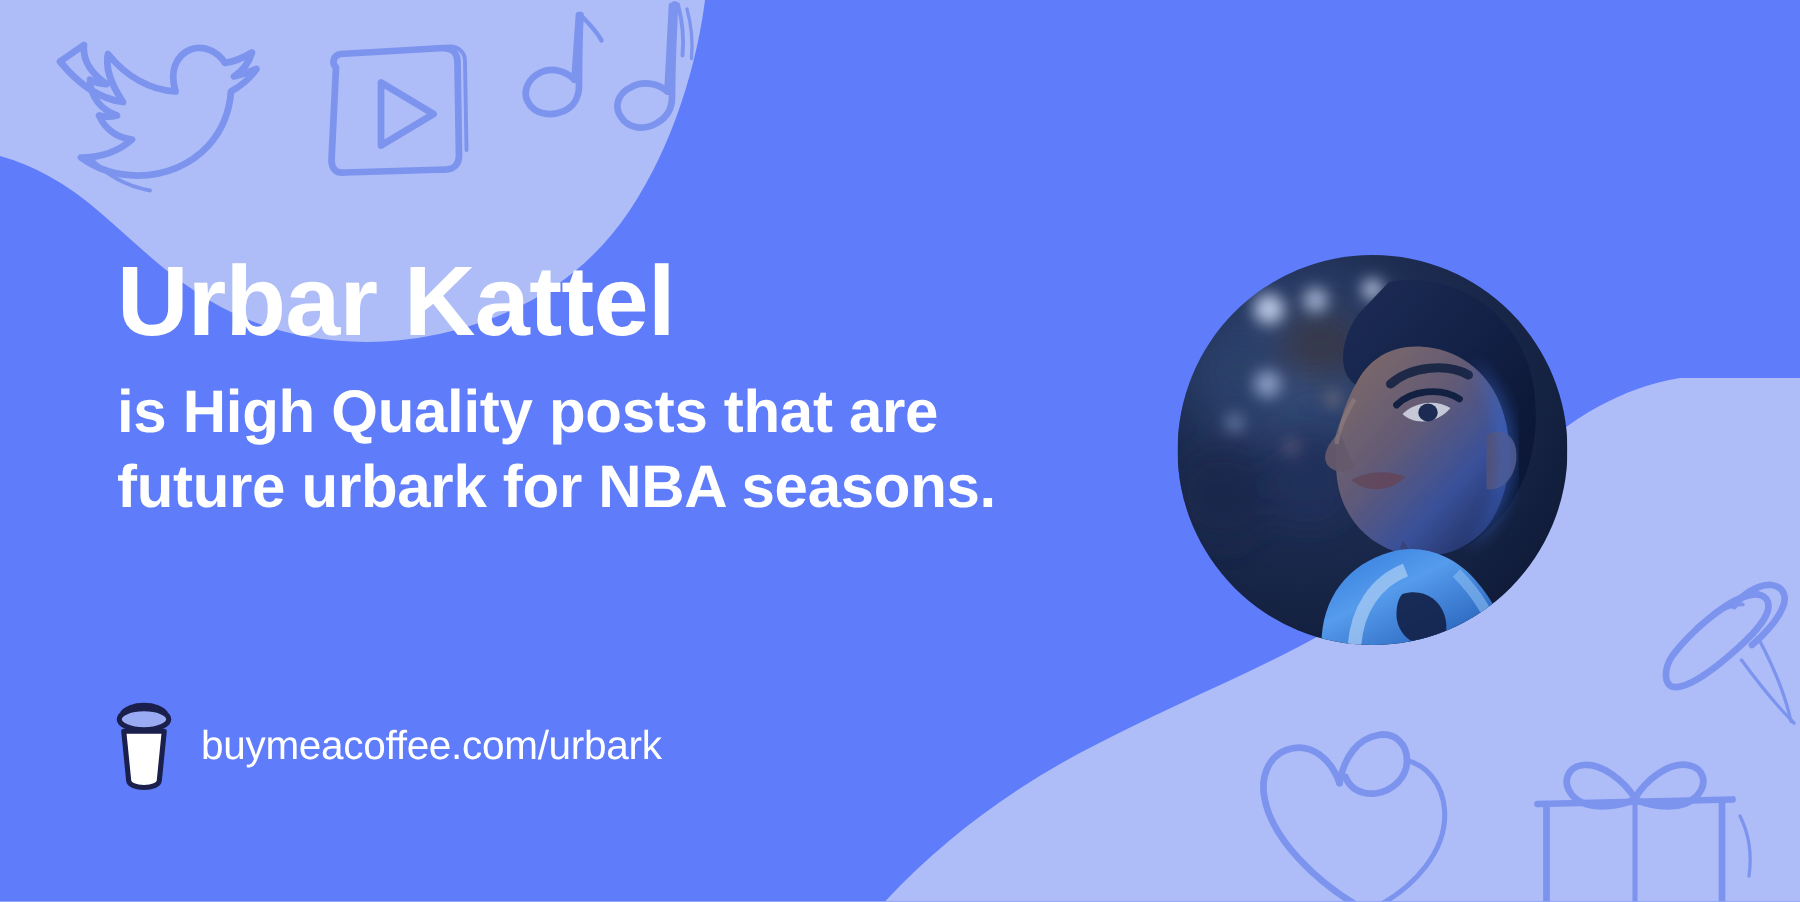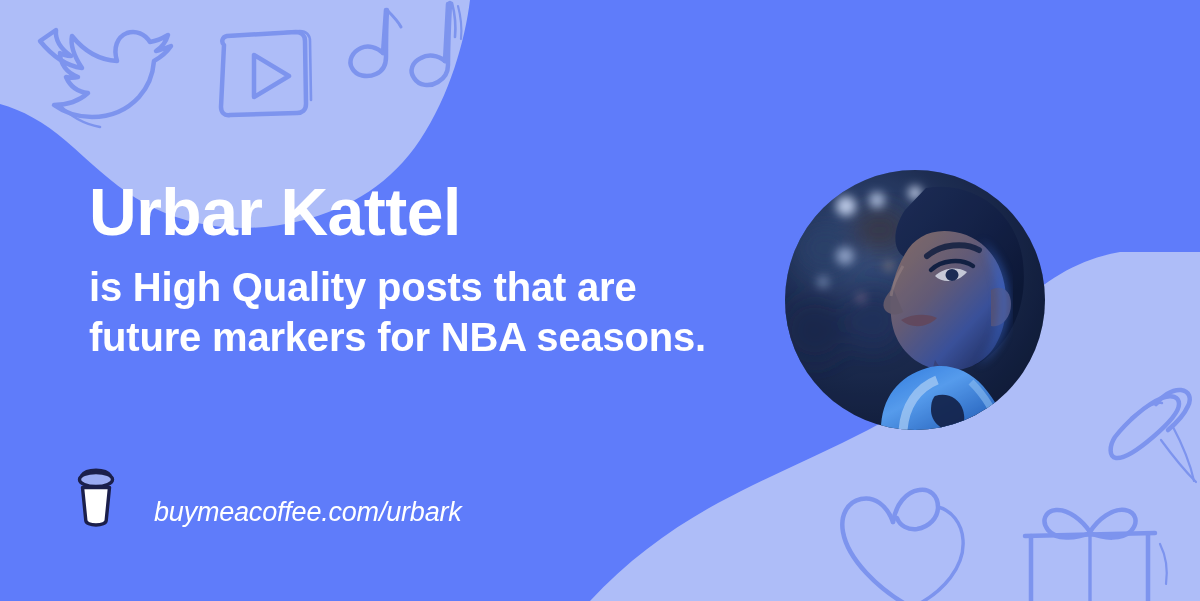--- a/index.html
+++ b/index.html
@@ -16,23 +16,22 @@
   }
   #bg-layer, #doodle-layer {
     position:absolute; inset:0;
     width:1200px; height:601px;
   }
   #doodle-layer { pointer-events:none; }
 
   
   .text-block {
     position:absolute;
-    left:78px; top:176px;
+    left:78px; top:164px;
     width:660px;
-    margin-left:11px;
   }
   .profile-title {
     font-size:66px;
     font-weight:bold;
     color:#ffffff;
     letter-spacing:-0.5px;
     line-height:1.12;
     white-space:nowrap;
   }
   .profile-tagline {
@@ -43,23 +42,22 @@
     line-height:1.25;
     letter-spacing:-0.2px;
   }
   .tagline-line { display:block; white-space:nowrap; }
 
   
   .url-row {
     position:absolute;
     left:74px; top:466px;
     display:flex;
-    align-items:flex-end;
-    gap:36px;
-    font-style:italic;
+    align-items:center;
+    gap:16px;
   }
   .cup-logo { width:44px; height:62px; display:block; flex:0 0 auto; }
   .url-text {
     font-size:27px;
     font-weight:400;
     color:#ffffff;
     letter-spacing:-0.2px;
     white-space:nowrap;
   }
 
@@ -190,21 +188,21 @@
                  C1122,540 1104,539 1090,533 Z"></path>
         <path d="M1160,544 C1166,556 1168,570 1166,584" stroke-width="2.2"></path>
       </g>
     </g>
   </svg>
 
   <div class="text-block">
     <div class="profile-title">Urbar Kattel</div>
     <div class="profile-tagline">
       <span class="tagline-line">is High Quality posts that are</span>
-      <span class="tagline-line">future markers for NBA seasons.</span>
+      <span class="tagline-line">future urbark for NBA seasons.</span>
     </div>
   </div>
 
   <div class="url-row">
     <svg class="cup-logo" viewBox="0 0 44 62">
 
       <path d="M5.5,13.5 C5.5,9.6 12.9,6.5 22,6.5 C31.1,6.5 38.5,9.6 38.5,13.5
                C38.5,17.4 31.1,20.5 22,20.5 C12.9,20.5 5.5,17.4 5.5,13.5 Z" fill="#9aabf3" stroke="#1b1f4b" stroke-width="3.4"></path>
       <path d="M7.5,9.5 C9.5,6.3 15.3,4 22,4 C28.7,4 34.5,6.3 36.5,9.5" fill="none" stroke="#1b1f4b" stroke-width="3"></path>
 

